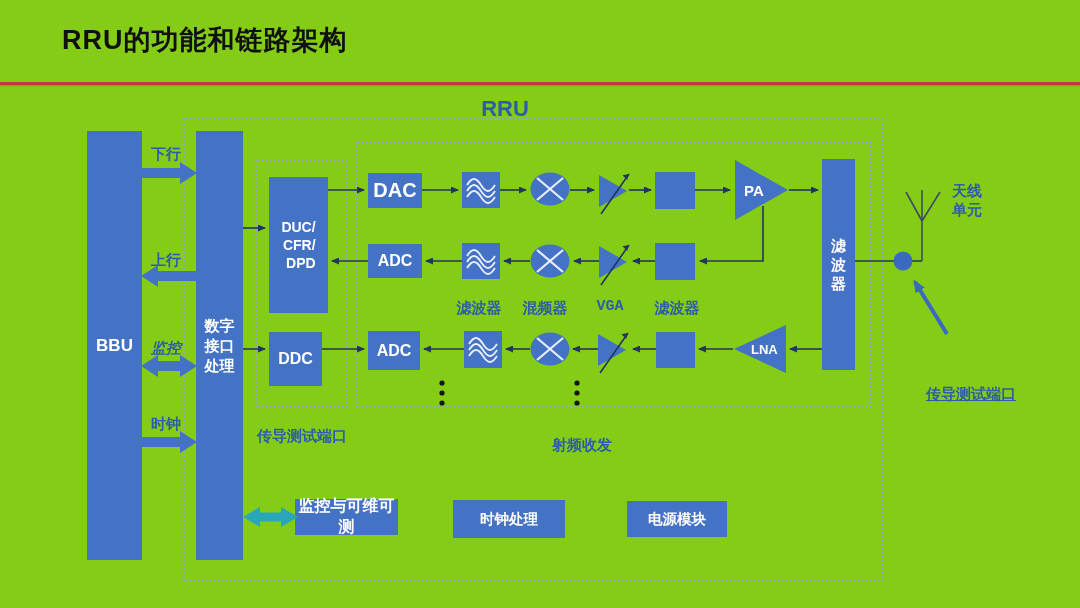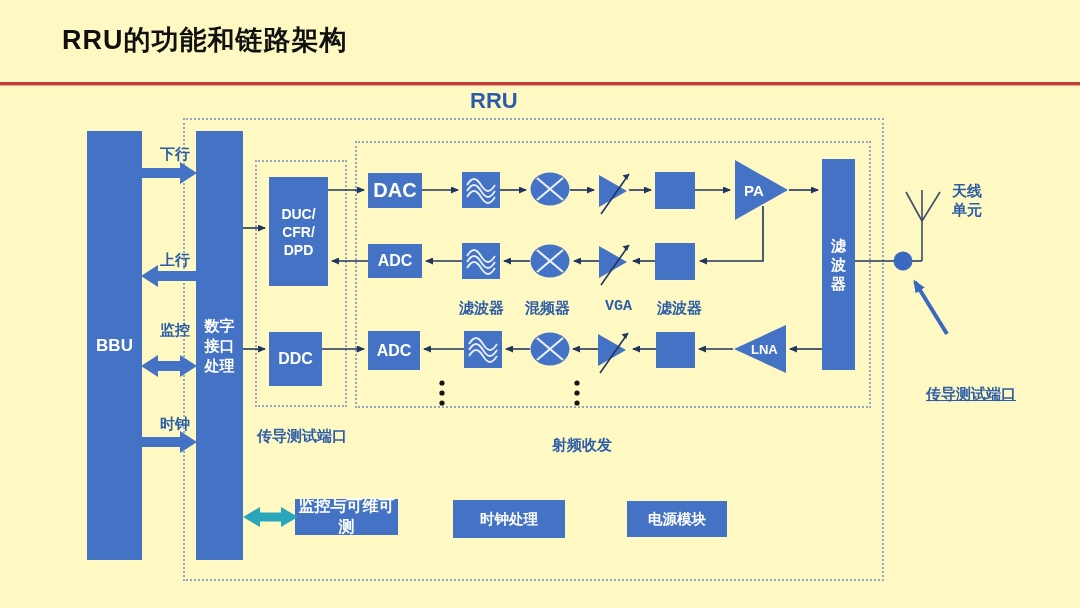--- a/index.html
+++ b/index.html
@@ -1,33 +1,33 @@
 <!DOCTYPE html>
 <html><head>
 <meta charset="utf-8">
 <style>
   html,body{margin:0;padding:0;background:#ffffff;}
   .slide{
-    position:relative;width:1080px;height:608px;background:#fef9c3;overflow:hidden;
+    position:relative;width:1080px;height:608px;background:#84cc16;overflow:hidden;
     font-family:"Liberation Sans","DejaVu Sans",sans-serif;
   }
   .abs{position:absolute;}
   .title{
     left:62px;top:22px;font-size:27px;font-weight:800;color:#101010;letter-spacing:1px;
   }
   .redline{left:0;top:82px;width:1080px;height:3px;background:#c43a3a;box-shadow:0 1px 1px rgba(196,58,58,.45);}
-  .rru-label{left:470px;top:88px;width:70px;font-size:22px;font-weight:800;color:#2d5da8;}
+  .rru-label{left:470px;top:96px;width:70px;text-align:center;font-size:22px;font-weight:800;color:#2d5da8;}
   .dashbox{border:2px dotted #94a5c6;background:transparent;}
   .blk{
     background:#4472c4;color:#ffffff;font-weight:700;
     display:flex;align-items:center;justify-content:center;text-align:center;
   }
-  .pre{white-space:pre-line;}
+  .pre{white-space:pre-line;text-align:right;}
   .lbl{color:#2d5da8;font-weight:700;font-size:15px;}
-  .center{text-align:right;}
+  .center{text-align:center;}
   svg.icon{position:absolute;overflow:visible;}
   #overlay{position:absolute;left:0;top:0;pointer-events:none;z-index:40;}
   .z1{z-index:5;} .z2{z-index:10;} .z3{z-index:20;}
 </style>
 </head>
 <body>
 
 <div class="slide">
 
   <div class="abs title">RRU的功能和链路架构</div>
@@ -38,24 +38,24 @@
   <div class="abs dashbox z1" style="left:255px;top:160px;width:88px;height:243px;"></div>
   <div class="abs dashbox z1" style="left:355px;top:141px;width:512px;height:263px;"></div>
 
   <div class="abs blk pre z2" style="left:196px;top:131px;width:47px;height:429px;font-size:15px;line-height:20px;">数字
 接口
 处理</div>
   <div class="abs blk z2" style="left:87px;top:131px;width:55px;height:429px;font-size:17px;">BBU</div>
 
   <div class="abs lbl center z3" style="left:142px;top:145px;width:48px;">下行</div>
   <div class="abs lbl center z3" style="left:142px;top:251px;width:48px;">上行</div>
-  <div class="abs lbl center z3" style="left:142px;top:321px;width:48px;">监控</div>
+  <div class="abs lbl center z3" style="left:142px;top:339px;width:48px;font-style:italic;">监控</div>
   <div class="abs lbl center z3" style="left:142px;top:415px;width:48px;">时钟</div>
 
-  <div class="abs blk pre z2" style="left:269px;top:177px;width:59px;height:109px;font-size:14px;line-height:18px;">DUC/
+  <div class="abs blk pre z2" style="left:269px;top:177px;width:59px;height:136px;font-size:14px;line-height:18px;">DUC/
 CFR/
 DPD</div>
   <div class="abs blk z2" style="left:269px;top:332px;width:53px;height:54px;font-size:16px;">DDC</div>
 
   <div class="abs blk z2" style="left:368px;top:173px;width:54px;height:35px;font-size:20px;">DAC</div>
   <div class="abs blk z2" style="left:368px;top:244px;width:54px;height:34px;font-size:16px;">ADC</div>
   <div class="abs blk z2" style="left:368px;top:331px;width:52px;height:39px;font-size:16px;">ADC</div>
 
   <div class="abs blk z2" style="left:655px;top:172px;width:40px;height:37px;"></div>
   <div class="abs blk z2" style="left:655px;top:243px;width:40px;height:37px;"></div>

